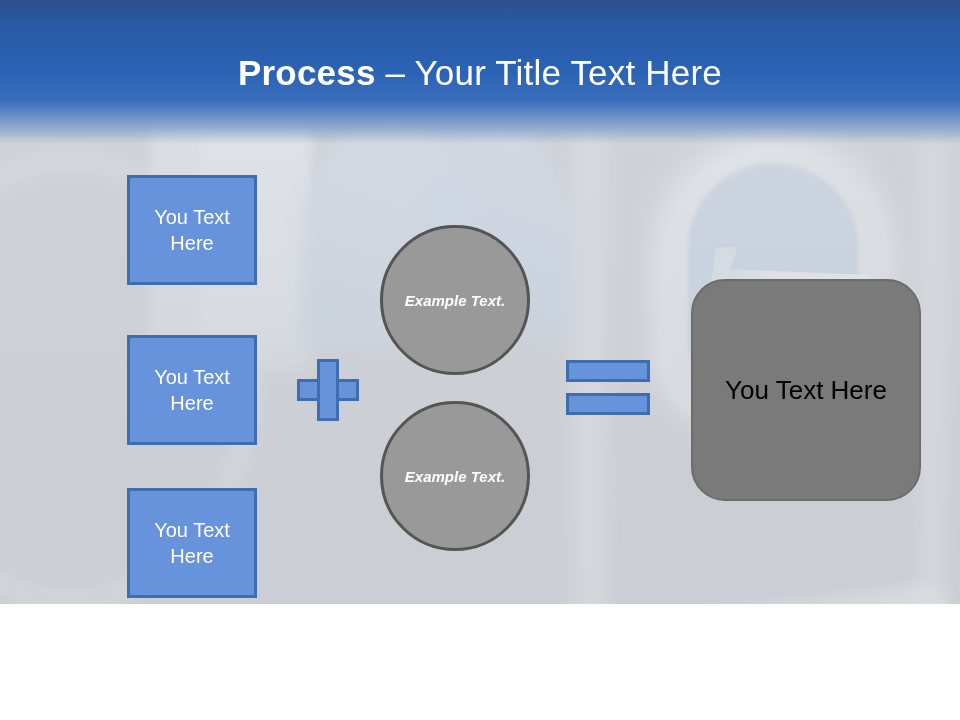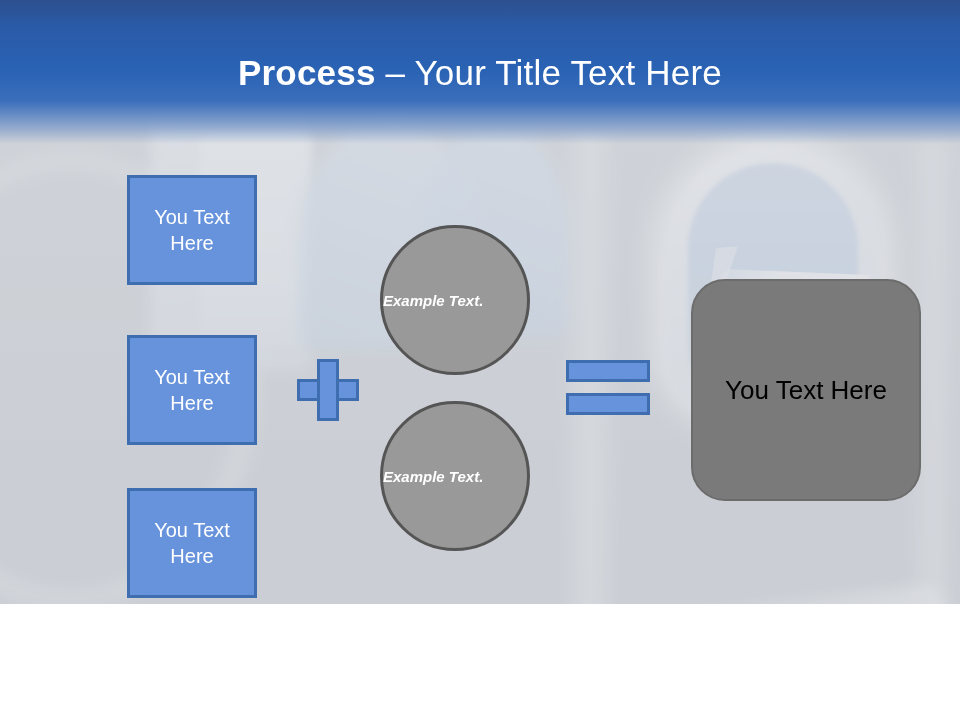--- a/index.html
+++ b/index.html
@@ -234,20 +234,21 @@
     border: 3px solid #555555;
     box-sizing: border-box;
     color: #ffffff;
     font-size: 15px;
     line-height: 23px;
     font-weight: bold;
     font-style: italic;
     text-align: center;
     display: flex;
     align-items: center;
+    justify-content: center;
   }
   .circle-1 { top: 225px; }
   .circle-2 { top: 401px; }
 
   .equals {
     position: absolute;
     left: 546px; top: 360px;
     width: 84px; height: 60px;
   }
   .equals .eq-bar {

